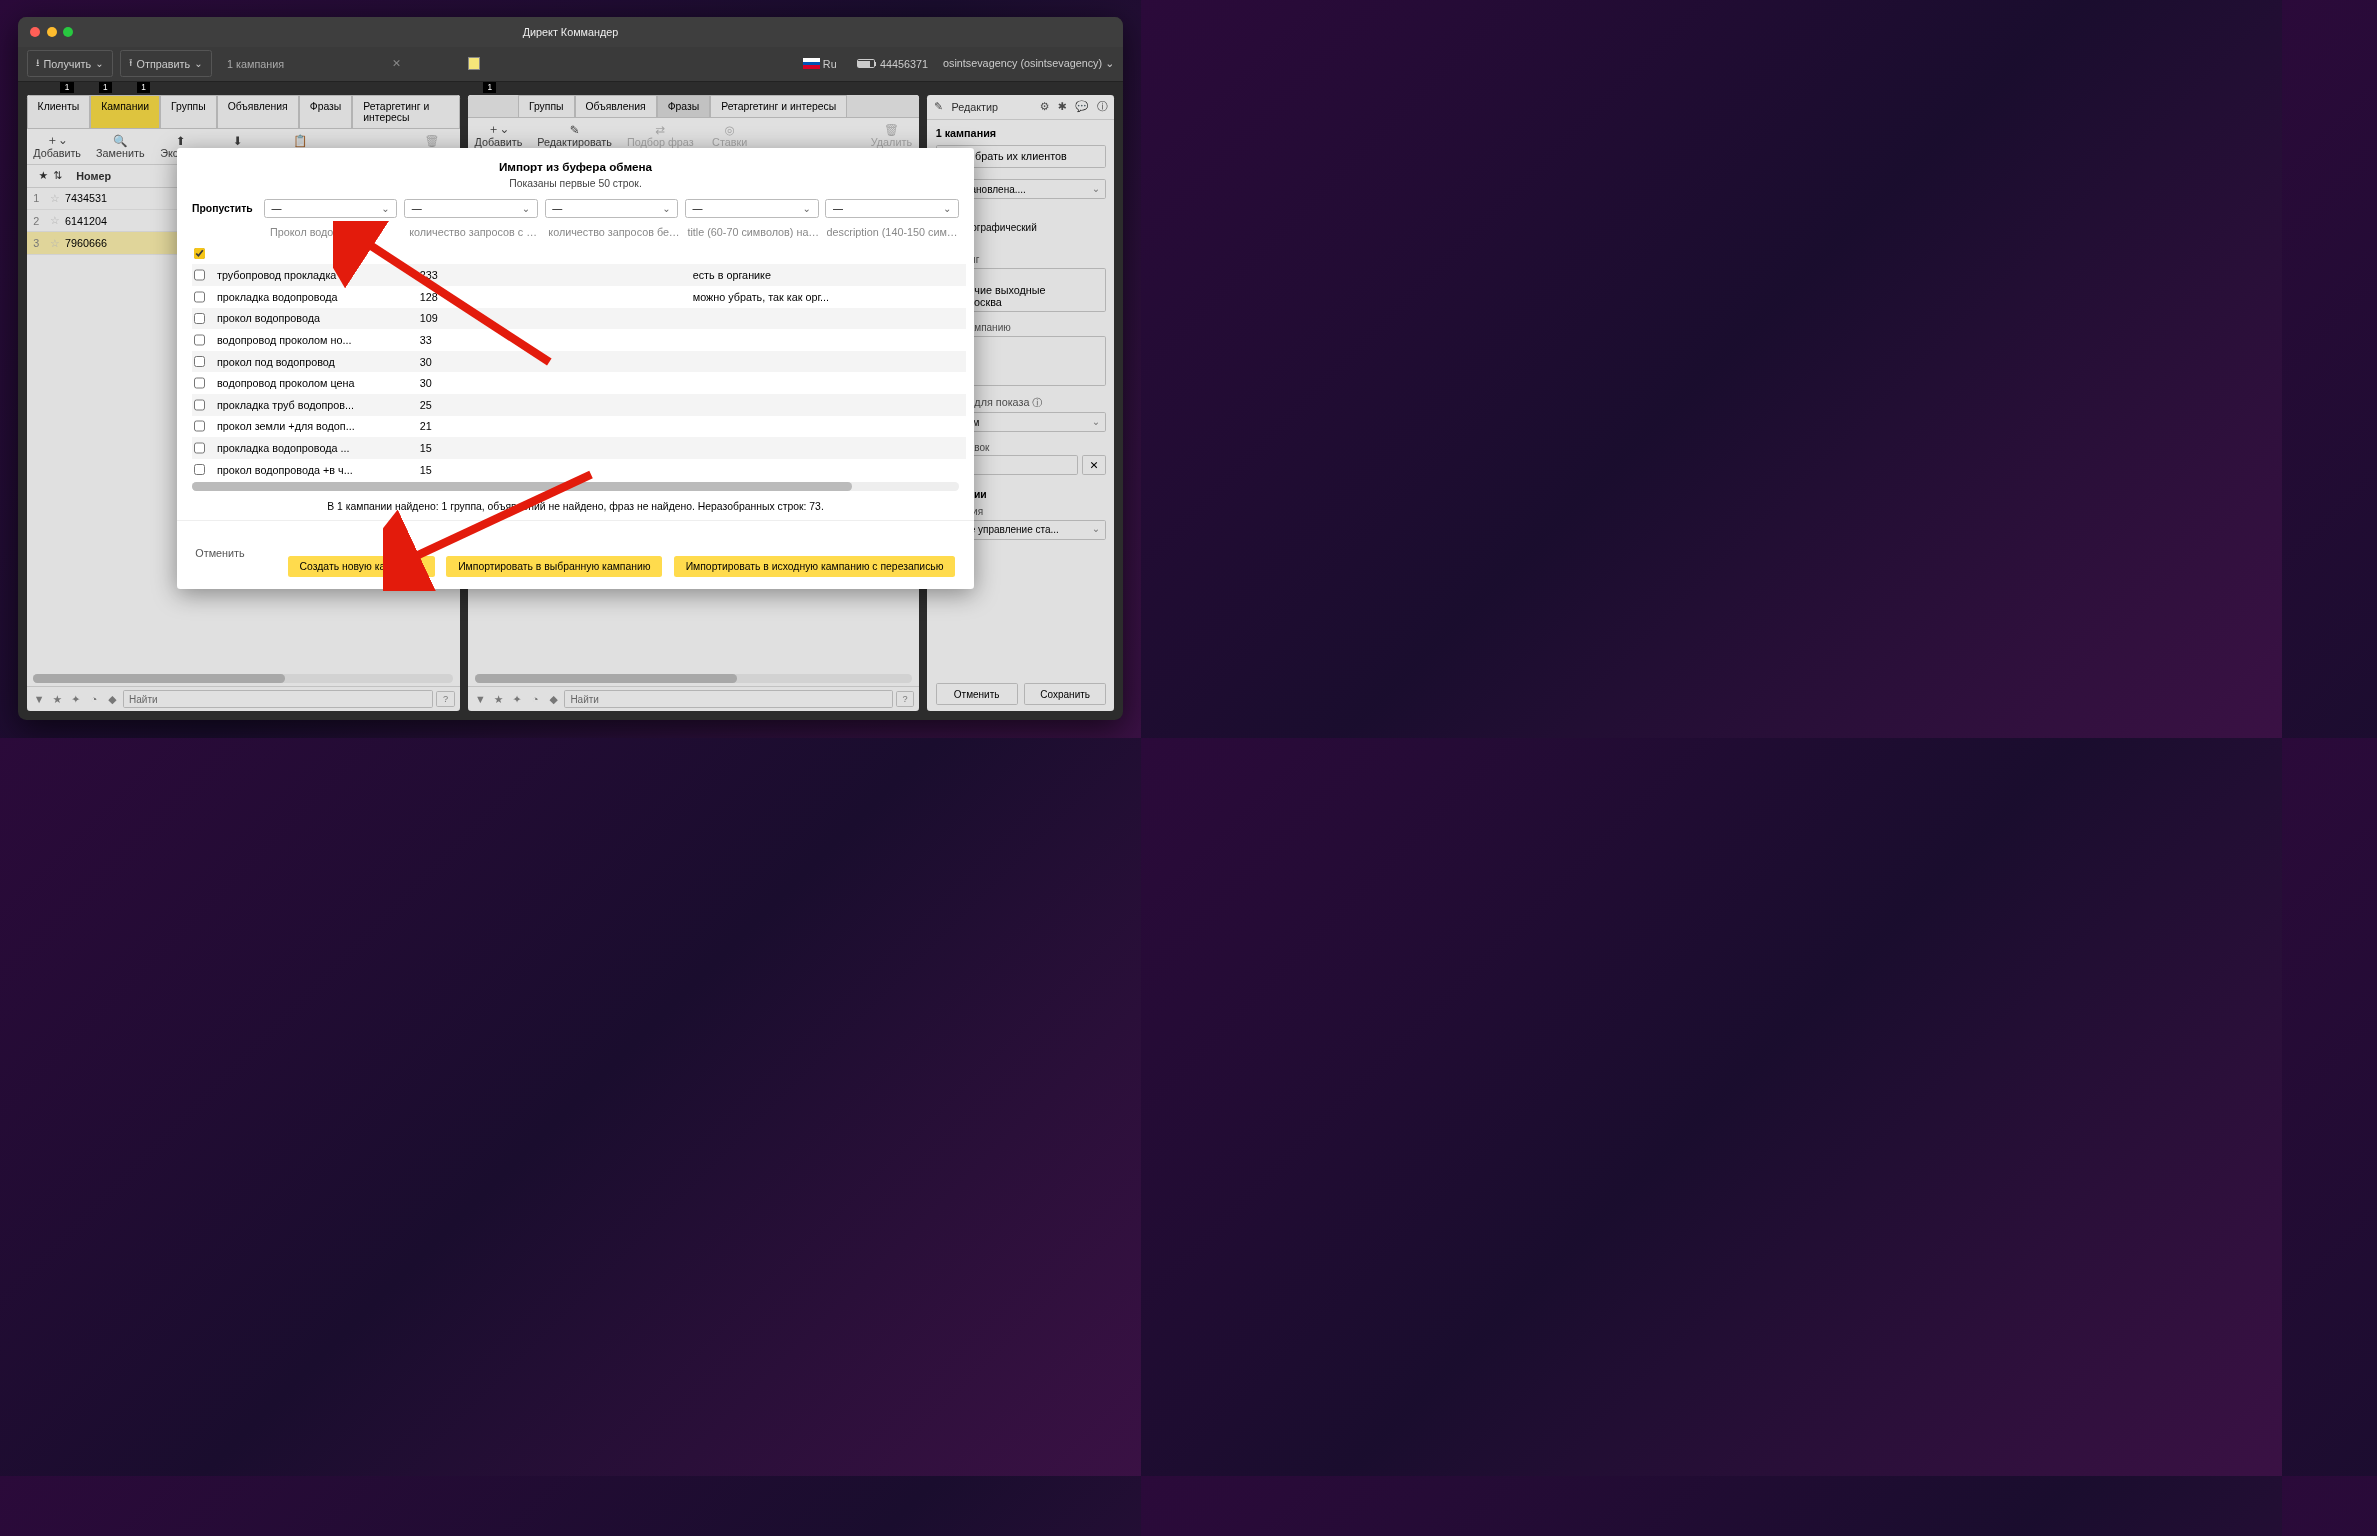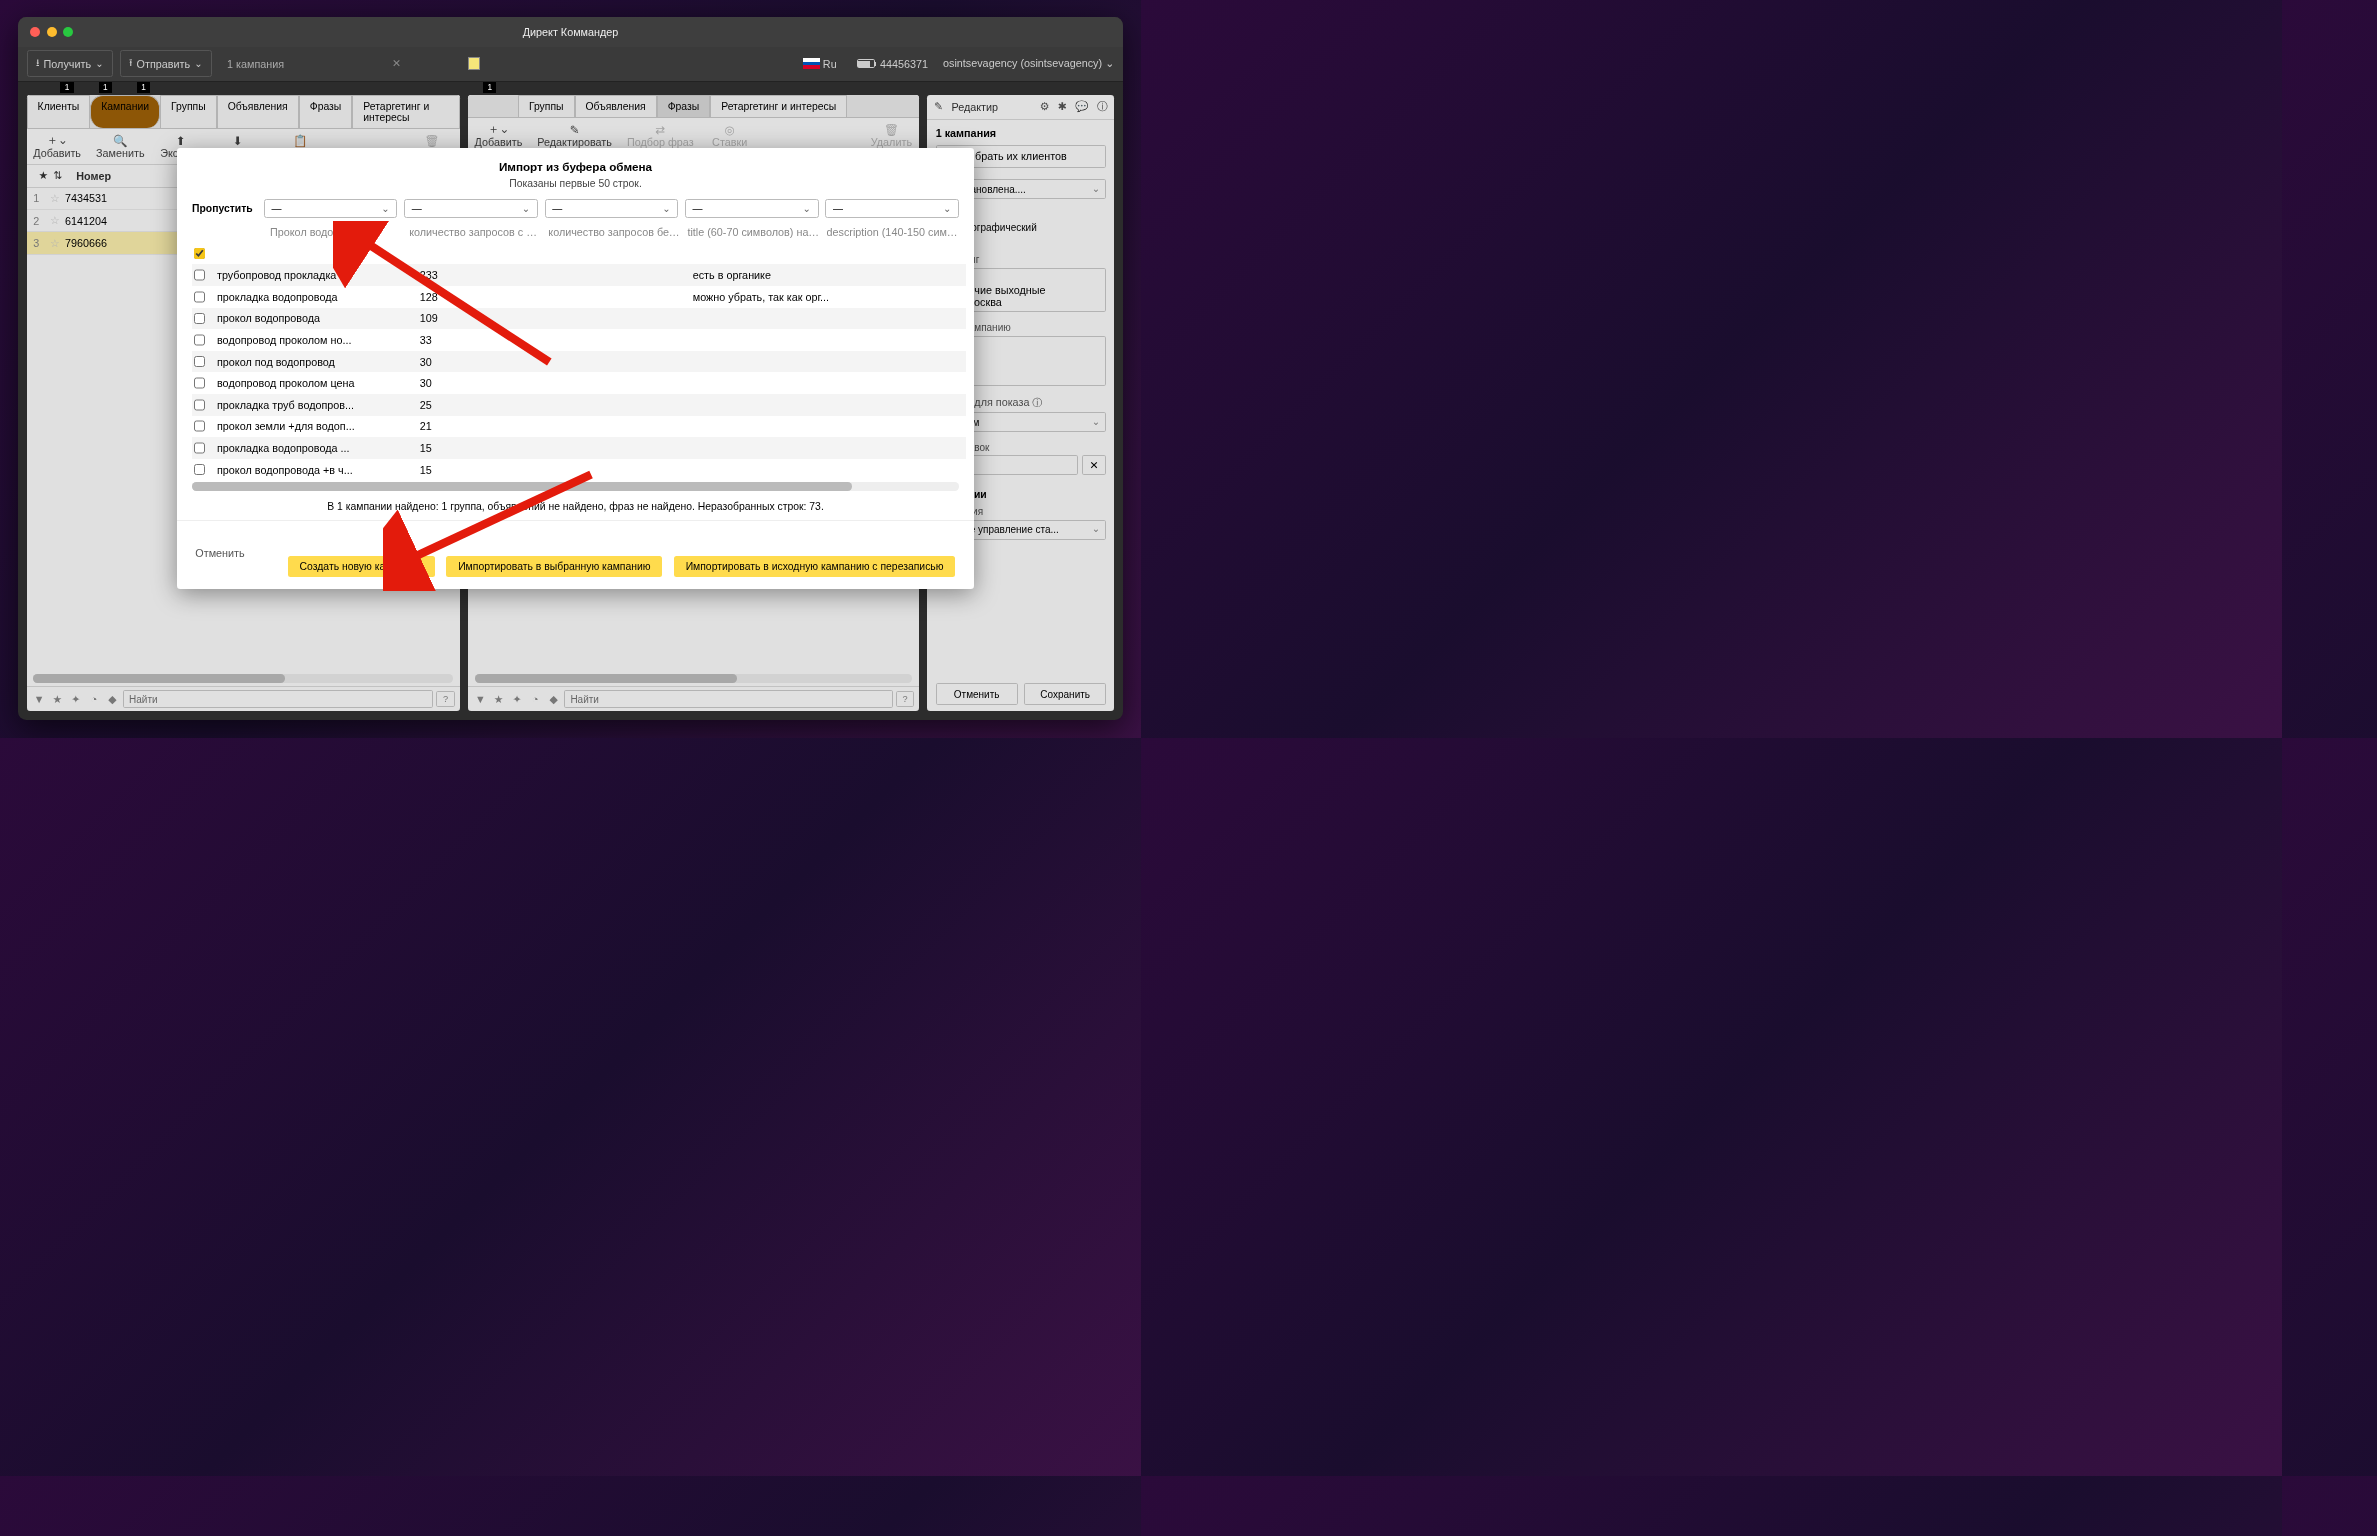--- a/index.html
+++ b/index.html
@@ -42,21 +42,21 @@
 
 
 .panels { flex: 1; display: flex; gap: 8.3px; padding: 0 8.3px 8.3px 8.3px; overflow: hidden; }
 .panel { background: #fff; border-radius: 3.3px; display: flex; flex-direction: column; overflow: hidden; position: relative; }
 .panel-left { flex: 0 0 433px; }
 .panel-mid { flex: 1; }
 .panel-right { flex: 0 0 187px; }
 
 .tabs-row { display: flex; border-bottom: 0.8px solid #ccc; background:#f0f0f0; }
 .tab { padding: 5px 10px; border: 0.8px solid #ccc; border-bottom:none; background: #fafafa; font-size: 10.4px; cursor:pointer; }
-.tab.active { background: #a16207; border-radius: 13px; }
+.tab.active { background: #fde047; }
 .tab.active-gray { background:#ddd; }
 
 .action-row { display: flex; padding: 5px 6.7px; border-bottom: 0.8px solid #ddd; gap: 15px; }
 .action { display:flex; flex-direction:column; align-items:center; font-size:9.2px; color:#444; min-width:42px; cursor:pointer;}
 .action.disabled { color:#bbb; }
 .action-icon { font-size:11.7px; height:13.3px; display:flex; align-items:center; }
 .action-spacer { flex:1; }
 
 .grid-header { display:flex; border-bottom:0.8px solid #ddd; padding:4.2px 6.7px; font-size:10px; color:#333; align-items:center;}
 .grid-header .col-star { width:20px; text-align:center; }

